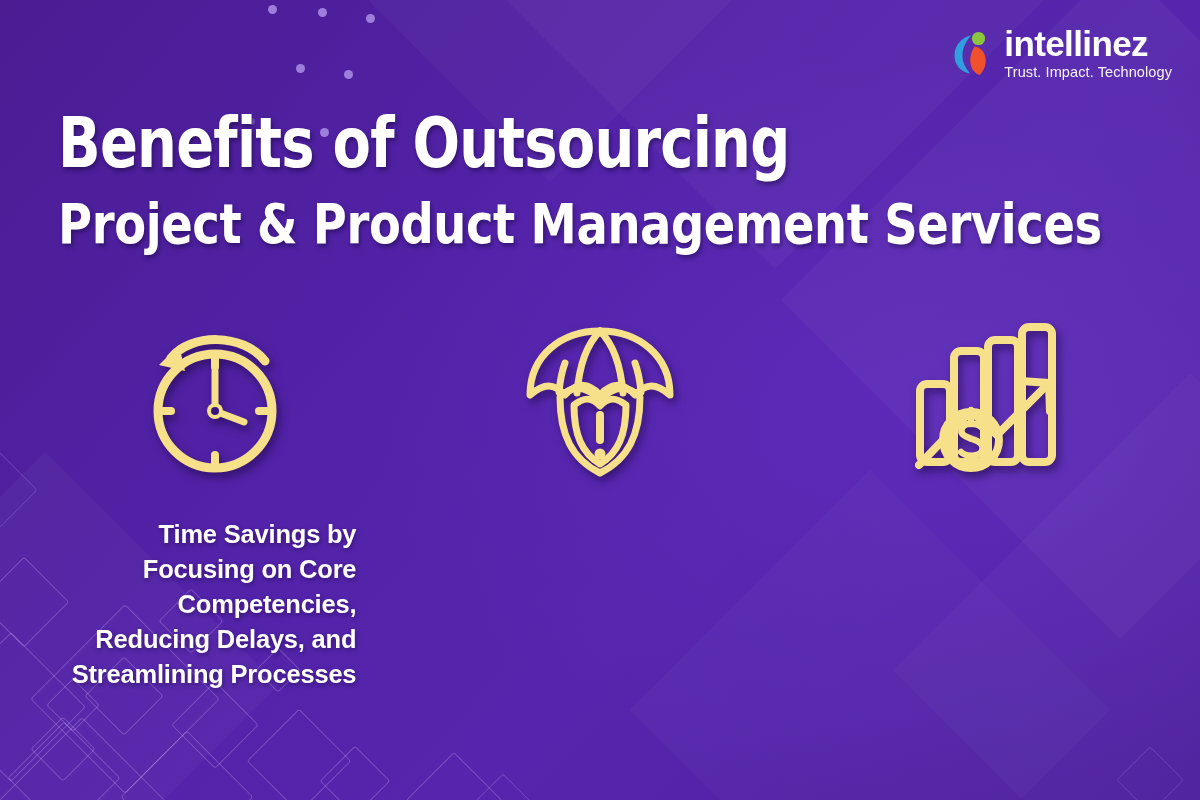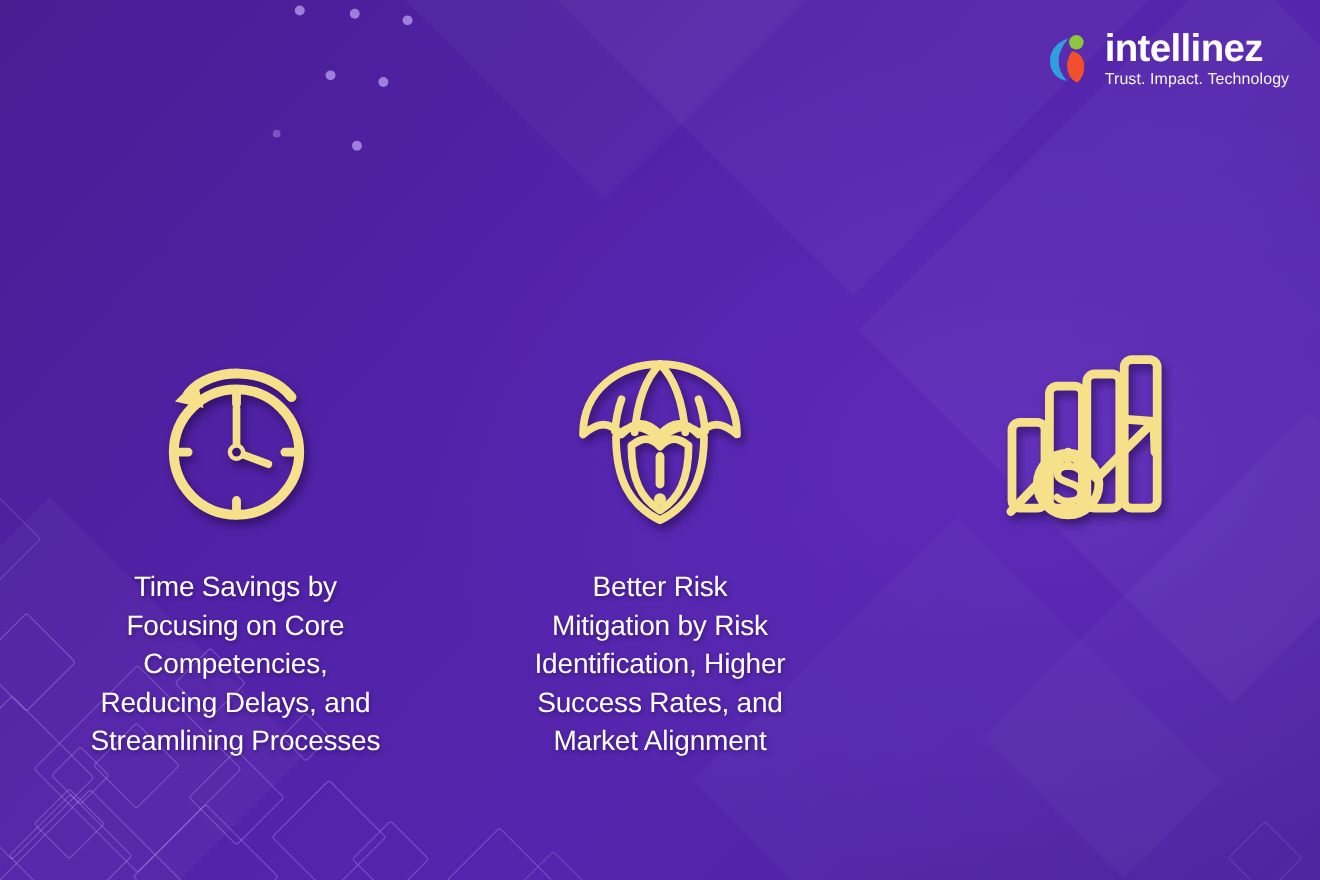--- a/index.html
+++ b/index.html
@@ -146,23 +146,23 @@
     filter: drop-shadow(3px 5px 4px rgba(25, 6, 60, 0.55));
   }
   .icon-wrap svg {
     display: block;
     overflow: visible;
   }
   .col-caption {
     margin-top: 34px;
     color: #ffffff;
     font-size: 25.5px;
-    font-weight: 400;
+    font-weight: 700;
     line-height: 1.37;
-    text-align: center;
+    text-align: right;
     letter-spacing: -0.2px;
     text-shadow: 1px 2px 4px rgba(22, 6, 58, 0.45);
     white-space: pre-line;
   }
 </style>
 </head>
 <body>
 
 <div id="poster">
 
@@ -208,20 +208,24 @@
       <path d="M20.5 5 C11 7.5 3.5 15 3.5 25.5 C3.5 35 10 42.5 19 43.5 C13.5 37 11 31 11.5 24 C12 17 15.5 10.5 20.5 5 Z" fill="#2f9fe0"></path>
       <path d="M23.5 16.5 C20 22 18.5 28 19.5 33.5 C20.5 39.5 24 43.5 28.5 45 C33 41 35.5 34.5 34.5 28 C33.5 21.5 29.5 17.5 23.5 16.5 Z" fill="#f0512c"></path>
       <circle cx="27.5" cy="8.5" r="6.6" fill="#8cc63f"></circle>
     </svg>
     <div class="logo-text">
       <div class="logo-word">intellinez</div>
       <div class="logo-tag">Trust. Impact. Technology</div>
     </div>
   </div>
 
+  <div class="headings">
+    <h1 class="title-main">Benefits of Outsourcing</h1>
+    <h2 class="title-sub">Project &amp; Product Management Services</h2>
+  </div>
 
   <div class="columns">
 
     <div class="col">
       <div class="icon-wrap">
         <svg width="150" height="155" viewBox="0 0 150 155" aria-hidden="true">
           <g fill="none" stroke="#f7e08a" stroke-width="9" stroke-linecap="round" stroke-linejoin="round">
             <circle cx="76" cy="88" r="57"></circle>
             <path d="M76 48 L76 88 L105 99" stroke-width="7"></path>
             <path d="M76 31 L76 44" stroke-width="8"></path>
@@ -257,25 +261,20 @@
             <path d="M117 69 C116 58 114 48 111 40"></path>
             <path d="M36 74 C36 112 48 136 76 150 C104 136 116 112 116 74
                      C104 62 92 62 76 76 C60 62 48 62 36 74 Z"></path>
             <path d="M50 82 C50 112 58 130 76 141 C94 130 102 112 102 82
                      C92 74 84 74 76 83 C68 74 60 74 50 82 Z"></path>
             <path d="M76 92 L76 117" stroke-width="8"></path>
           </g>
           <circle cx="76" cy="131" r="5.5" fill="#f7e08a"></circle>
         </svg>
       </div>
-      <div class="col-caption">Better Risk
-Mitigation by Risk
-Identification, Higher
-Success Rates, and
-Market Alignment</div>
     </div>
 
     <div class="col">
       <div class="icon-wrap">
         <svg width="155" height="155" viewBox="0 0 155 155" aria-hidden="true">
           <g fill="none" stroke="#f7e08a" stroke-width="8" stroke-linecap="round" stroke-linejoin="round">
             <rect x="11" y="61" width="30" height="78" rx="7"></rect>
             <rect x="45" y="28" width="30" height="111" rx="7"></rect>
             <rect x="79" y="17" width="30" height="122" rx="7"></rect>
             <rect x="113" y="4" width="30" height="135" rx="7"></rect>

